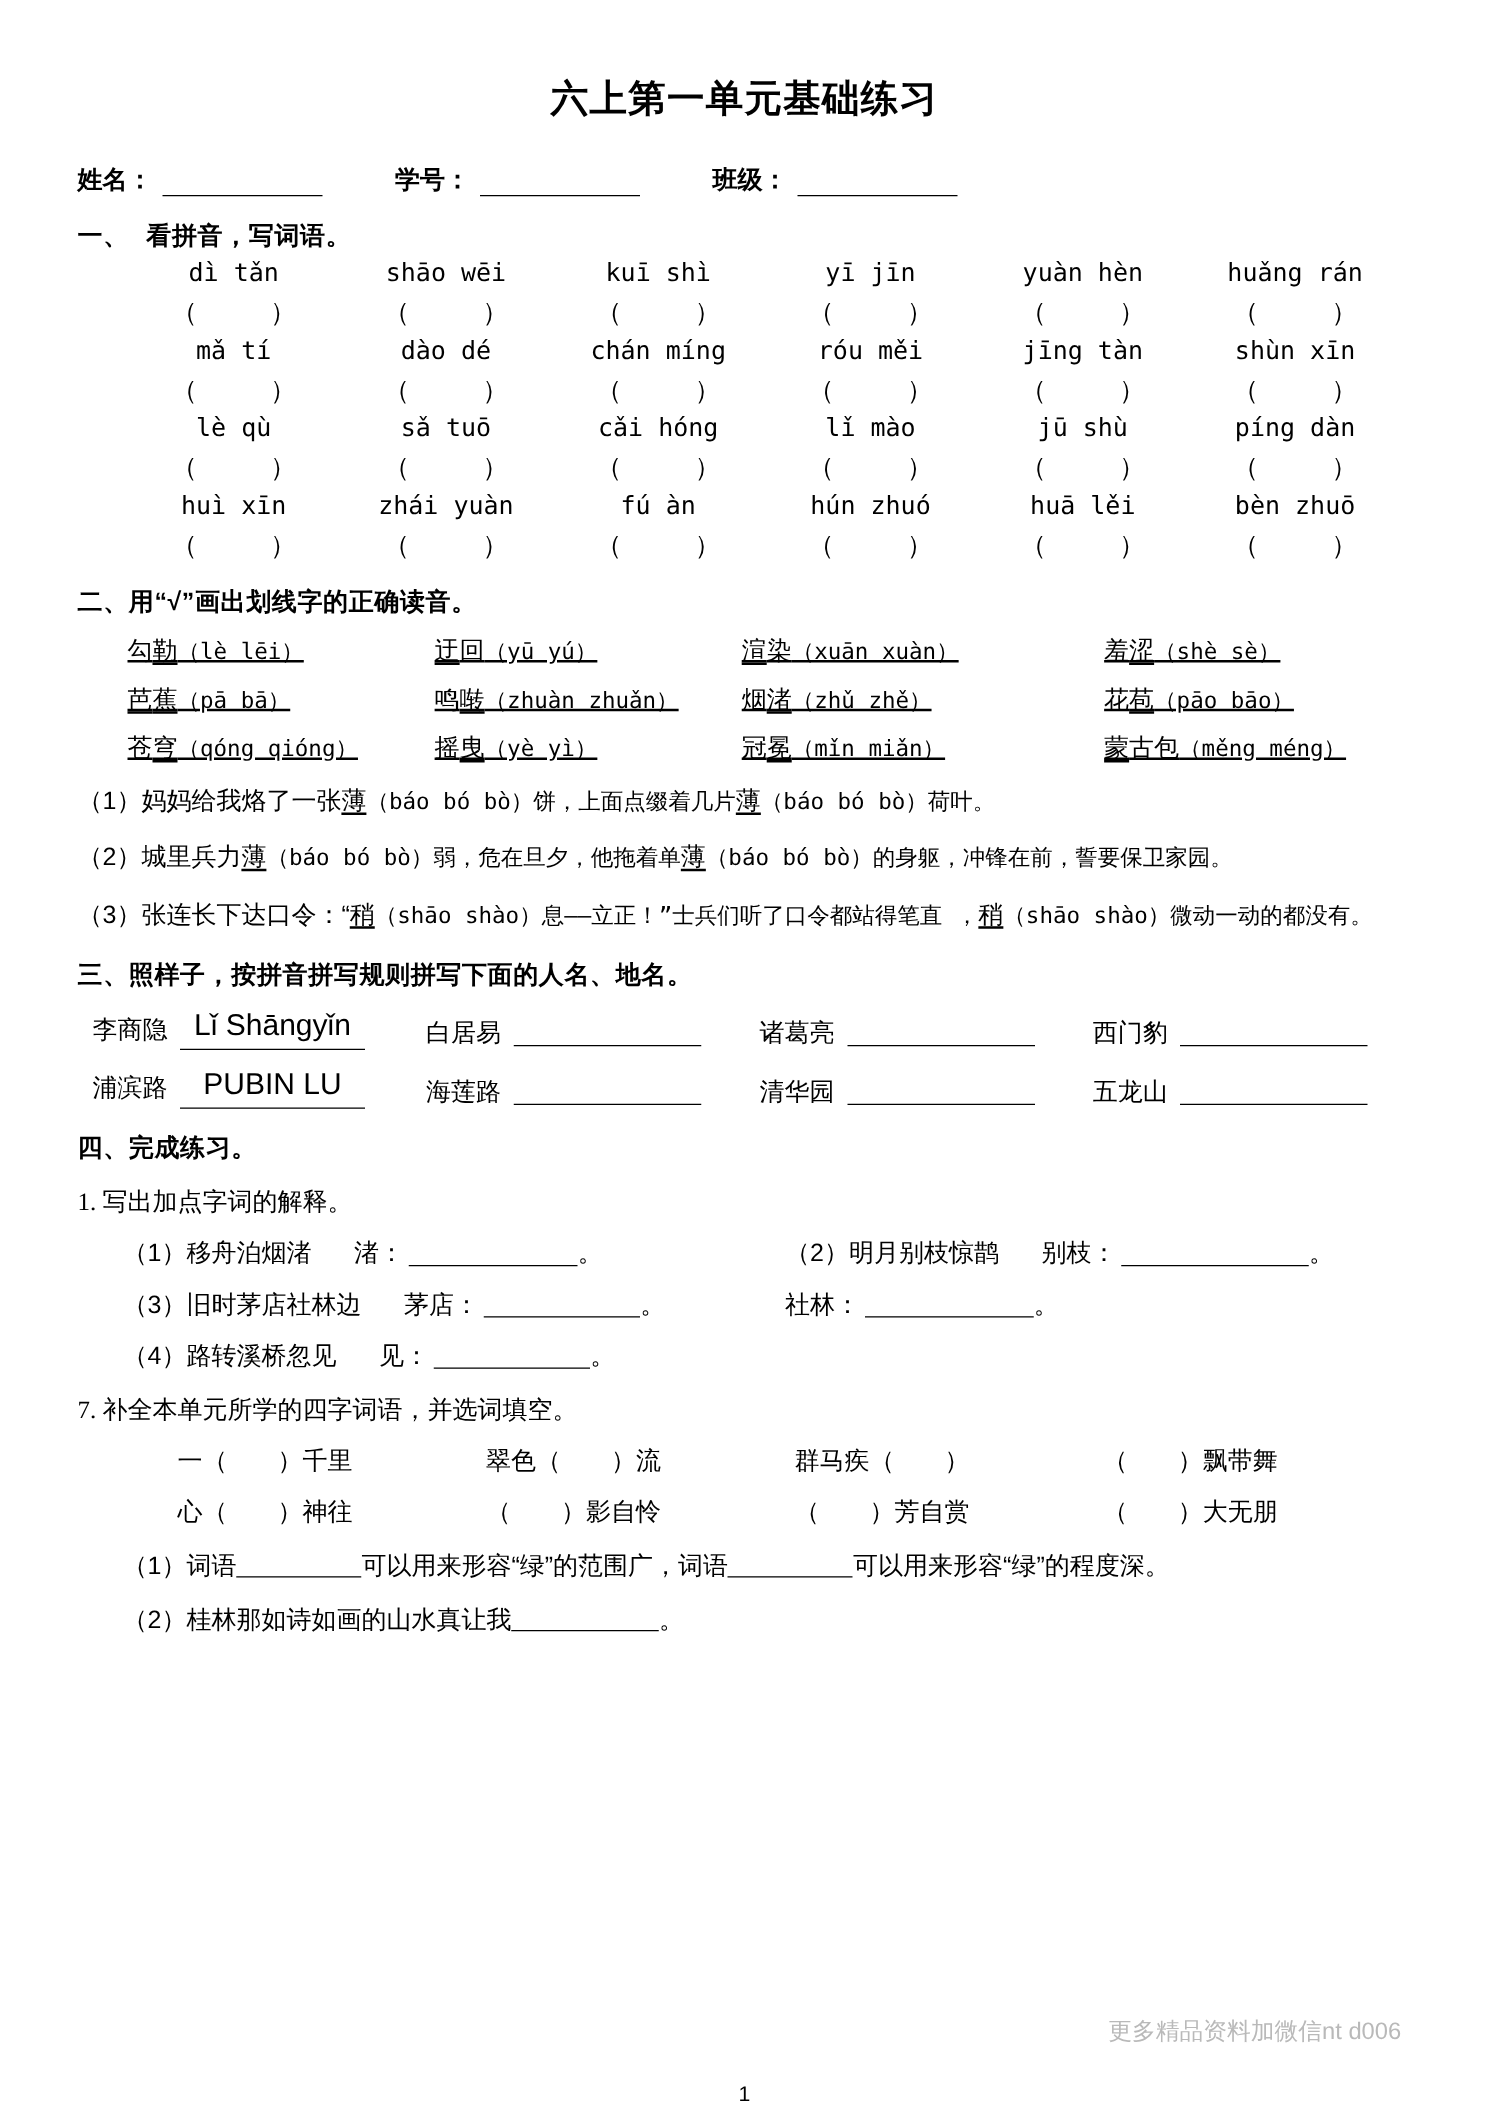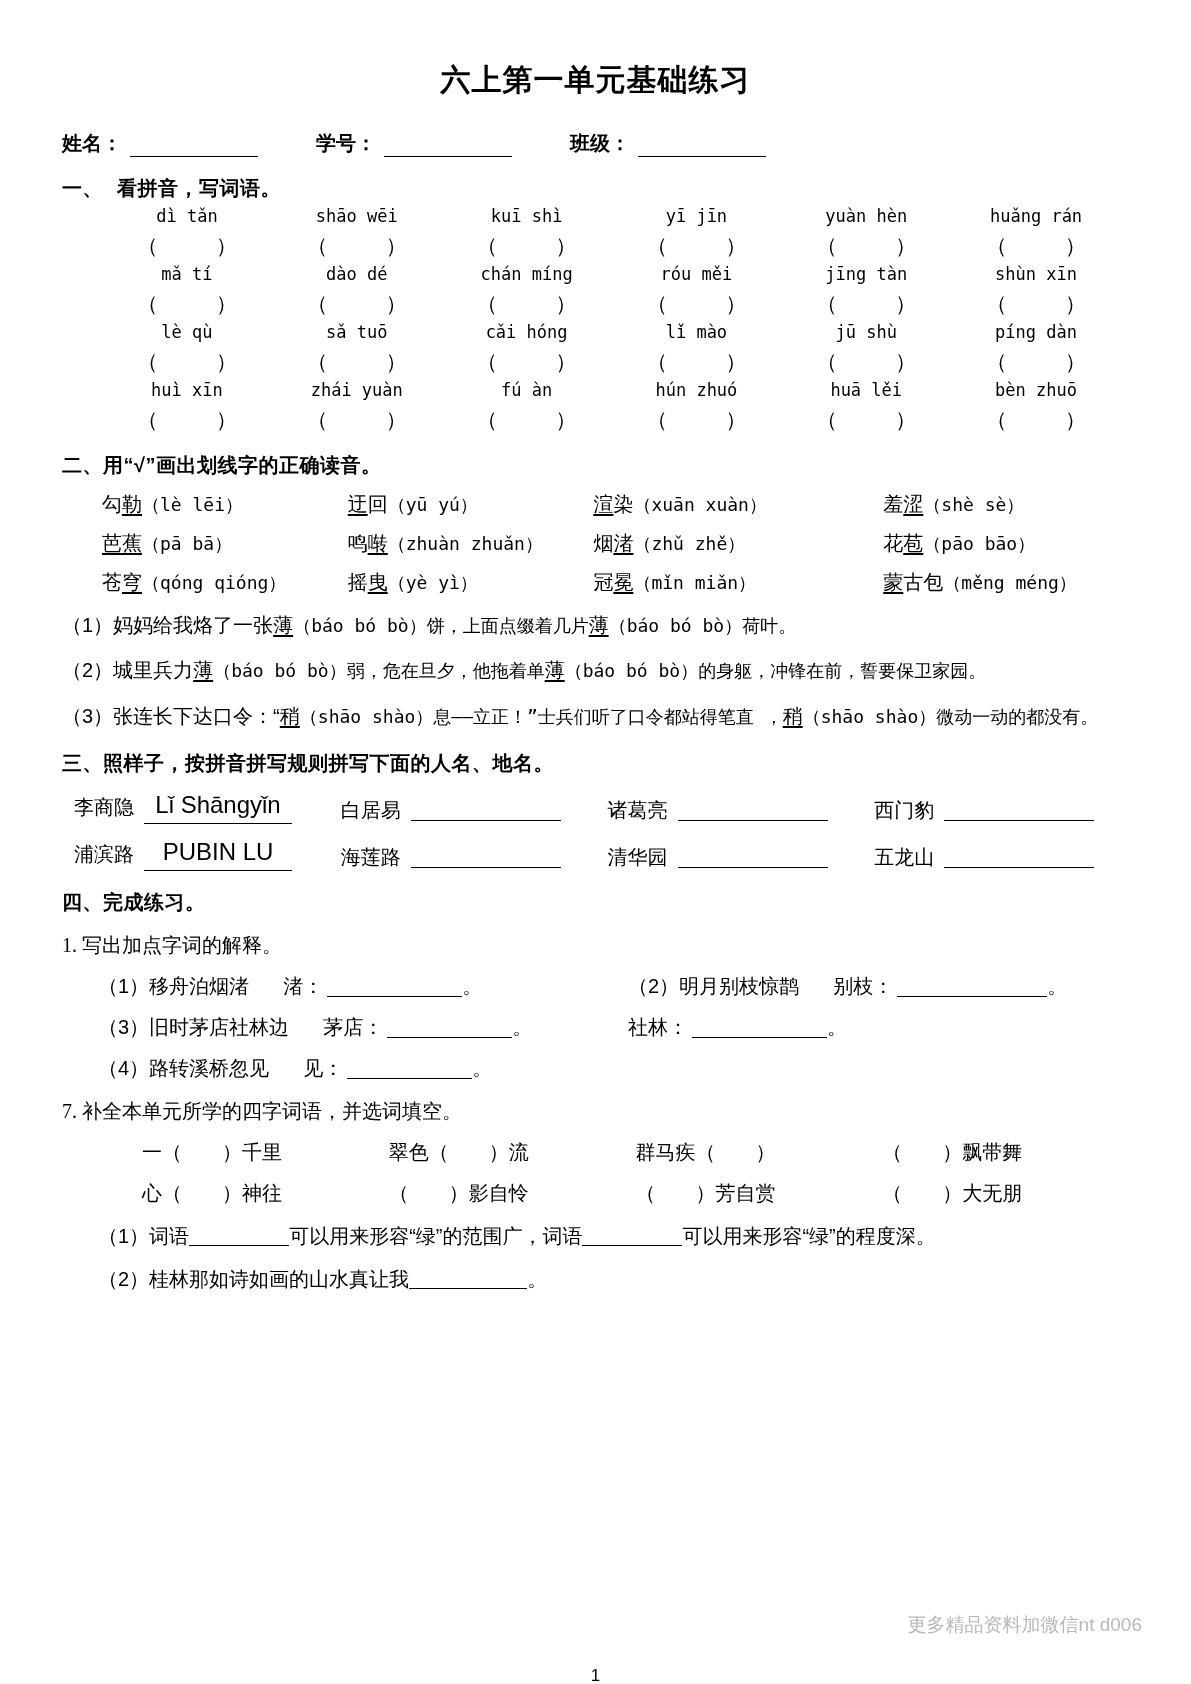--- a/index.html
+++ b/index.html
@@ -61,37 +61,38 @@
   .py-row, .paren-row {
     display: flex;
     padding-left: 40px;
     padding-right: 8px;
   }
   .py-row { margin-top: 4px; }
   .paren-row { margin-top: 6px; margin-bottom: 4px; }
   .py-cell, .paren-cell {
     flex: 1 1 0;
     text-align: center;
-    font-size: 17px;
+    font-size: 20px;
     font-family: "DejaVu Sans Mono", "Liberation Mono", monospace;
     white-space: nowrap;
   }
   .paren-cell {
     font-size: 21px;
     letter-spacing: 0;
   }
   .paren-cell .pl { margin-right: 58px; }
 
   
   .choice-row {
     display: flex;
     padding-left: 40px;
     margin-top: 12px;
     font-size: 20px;
     white-space: nowrap;
+    text-decoration: underline;
   }
   .choice-cell { flex: 1 1 0; }
   .choice-cell.wide { flex: 1.18 1 0; }
   .hz { font-size: 20px; }
   .u { text-decoration: underline; text-underline-offset: 3px; }
   .py { font-family: "DejaVu Sans Mono", "Liberation Mono", monospace; font-size: 18px; }
 
   .sent {
     font-size: 20px;
     margin-top: 13px;
@@ -169,21 +170,21 @@
     display: inline-block;
     border-bottom: 1.6px solid #000;
     height: 20px;
     vertical-align: -3px;
   }
   .w100 { width: 100px; }
   .w118 { width: 118px; }
 
   .watermark {
     position: absolute;
-    right: 49px;
+    right: 70px;
     bottom: 108px;
     font-size: 19px;
     color: #b9b9b9;
     white-space: nowrap;
   }
   .page-num {
     position: absolute;
     left: 0; right: 0;
     bottom: 60px;
     text-align: center;

